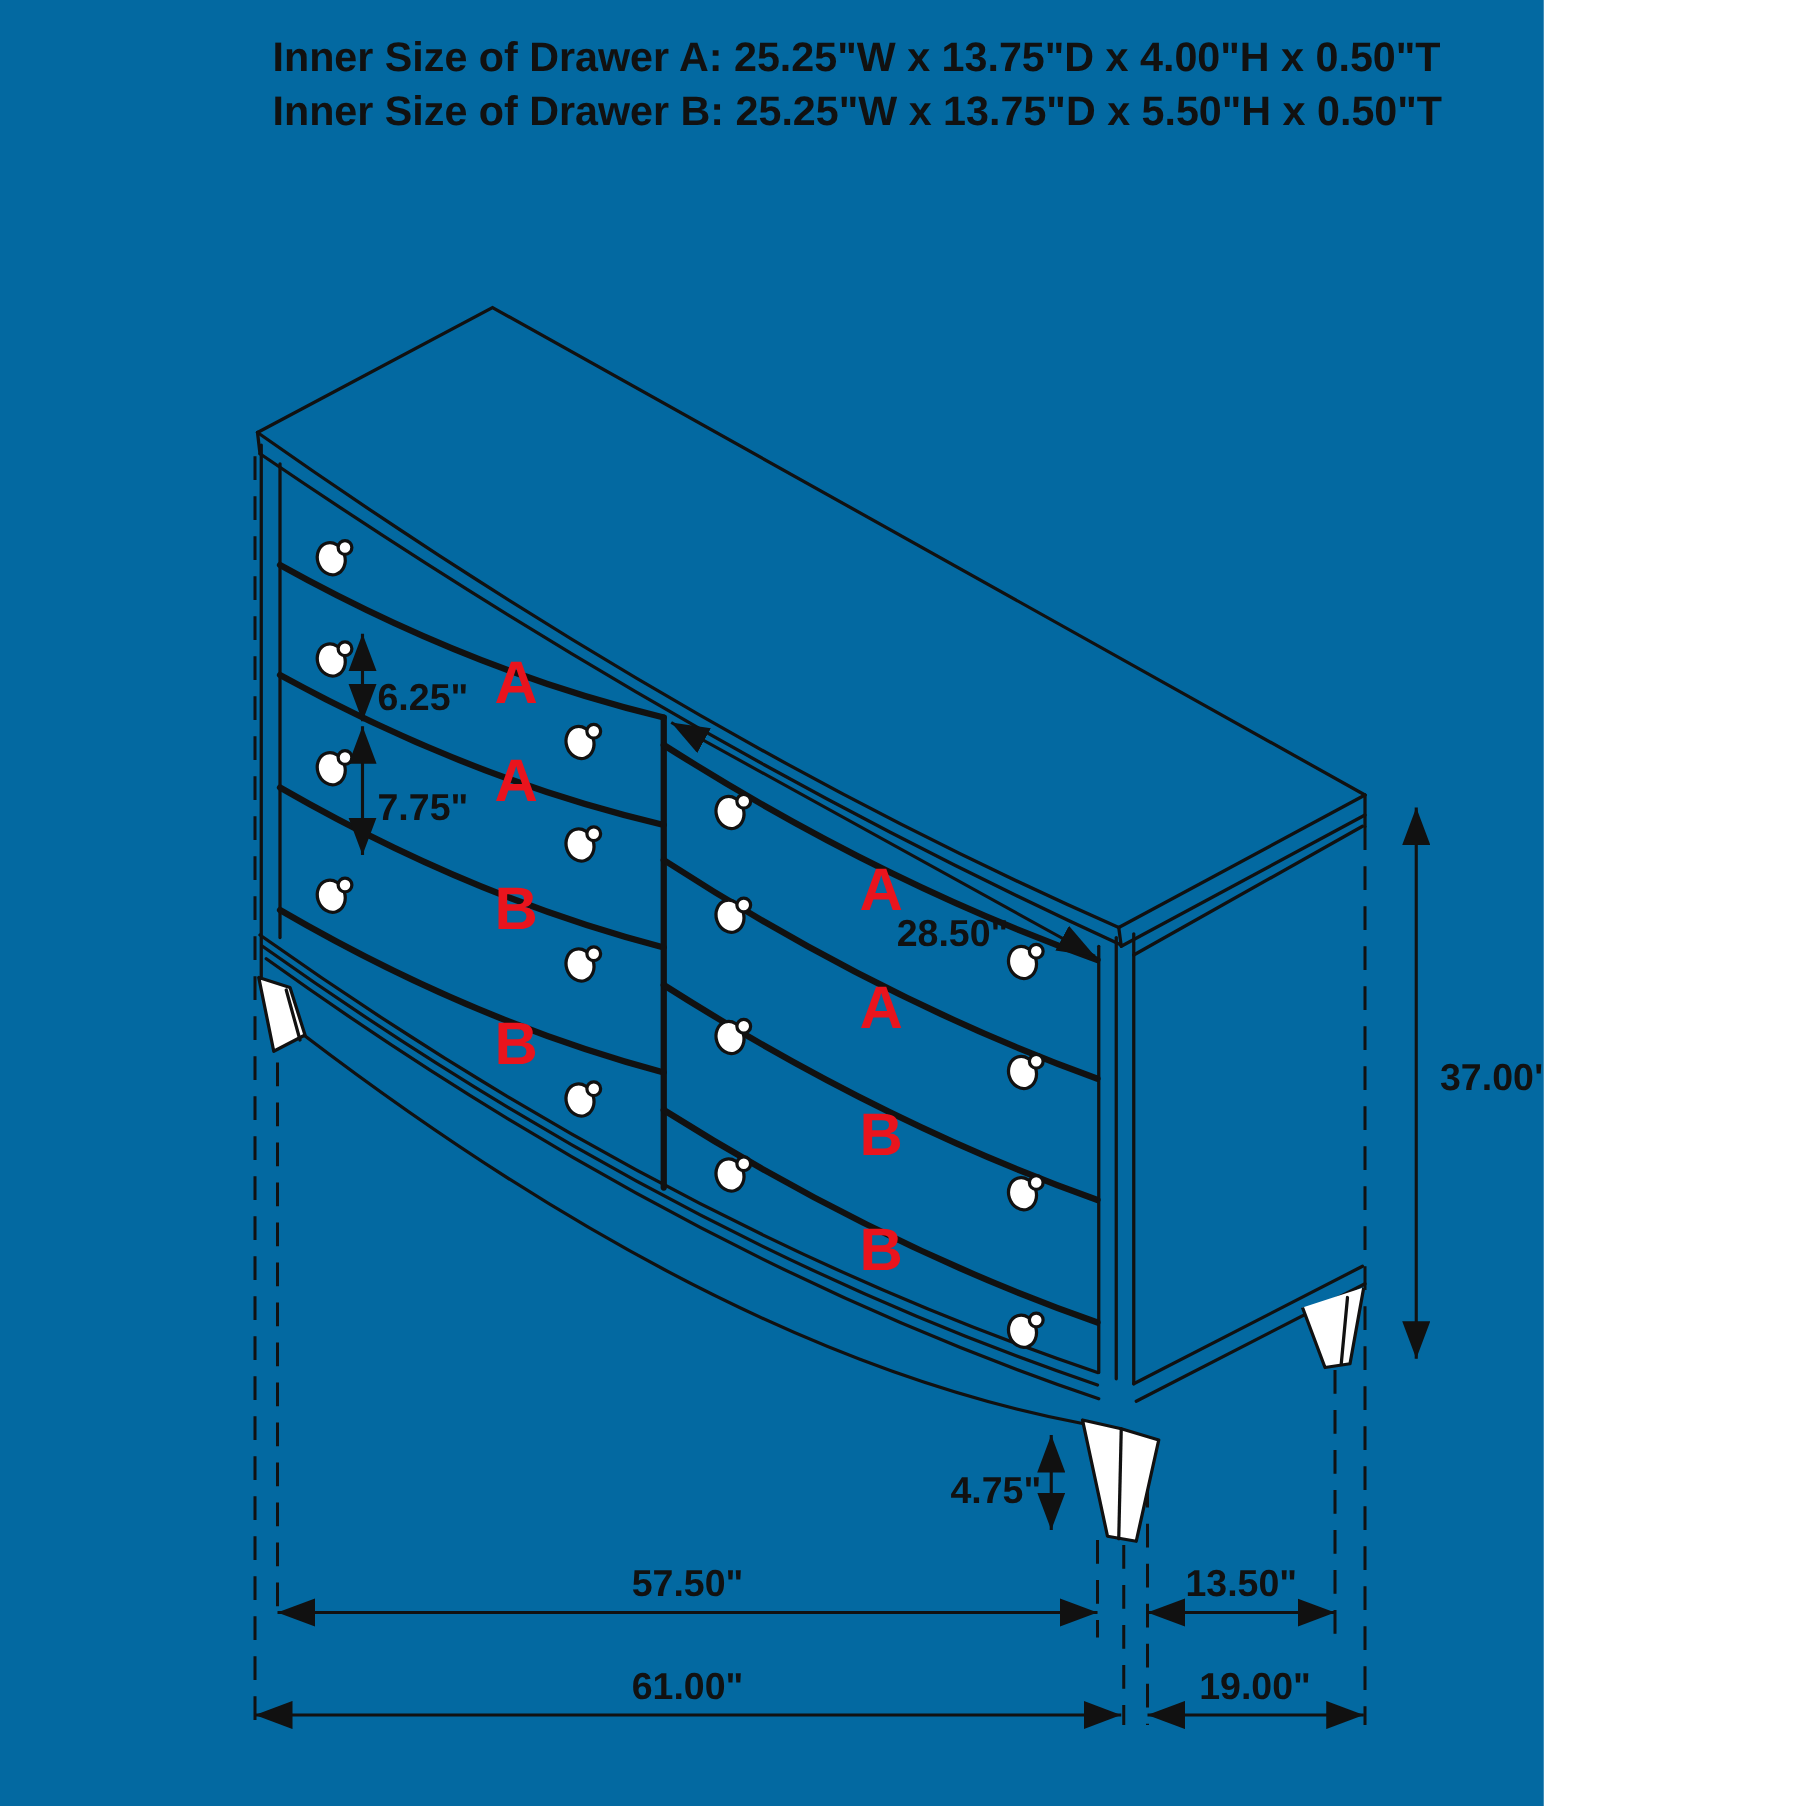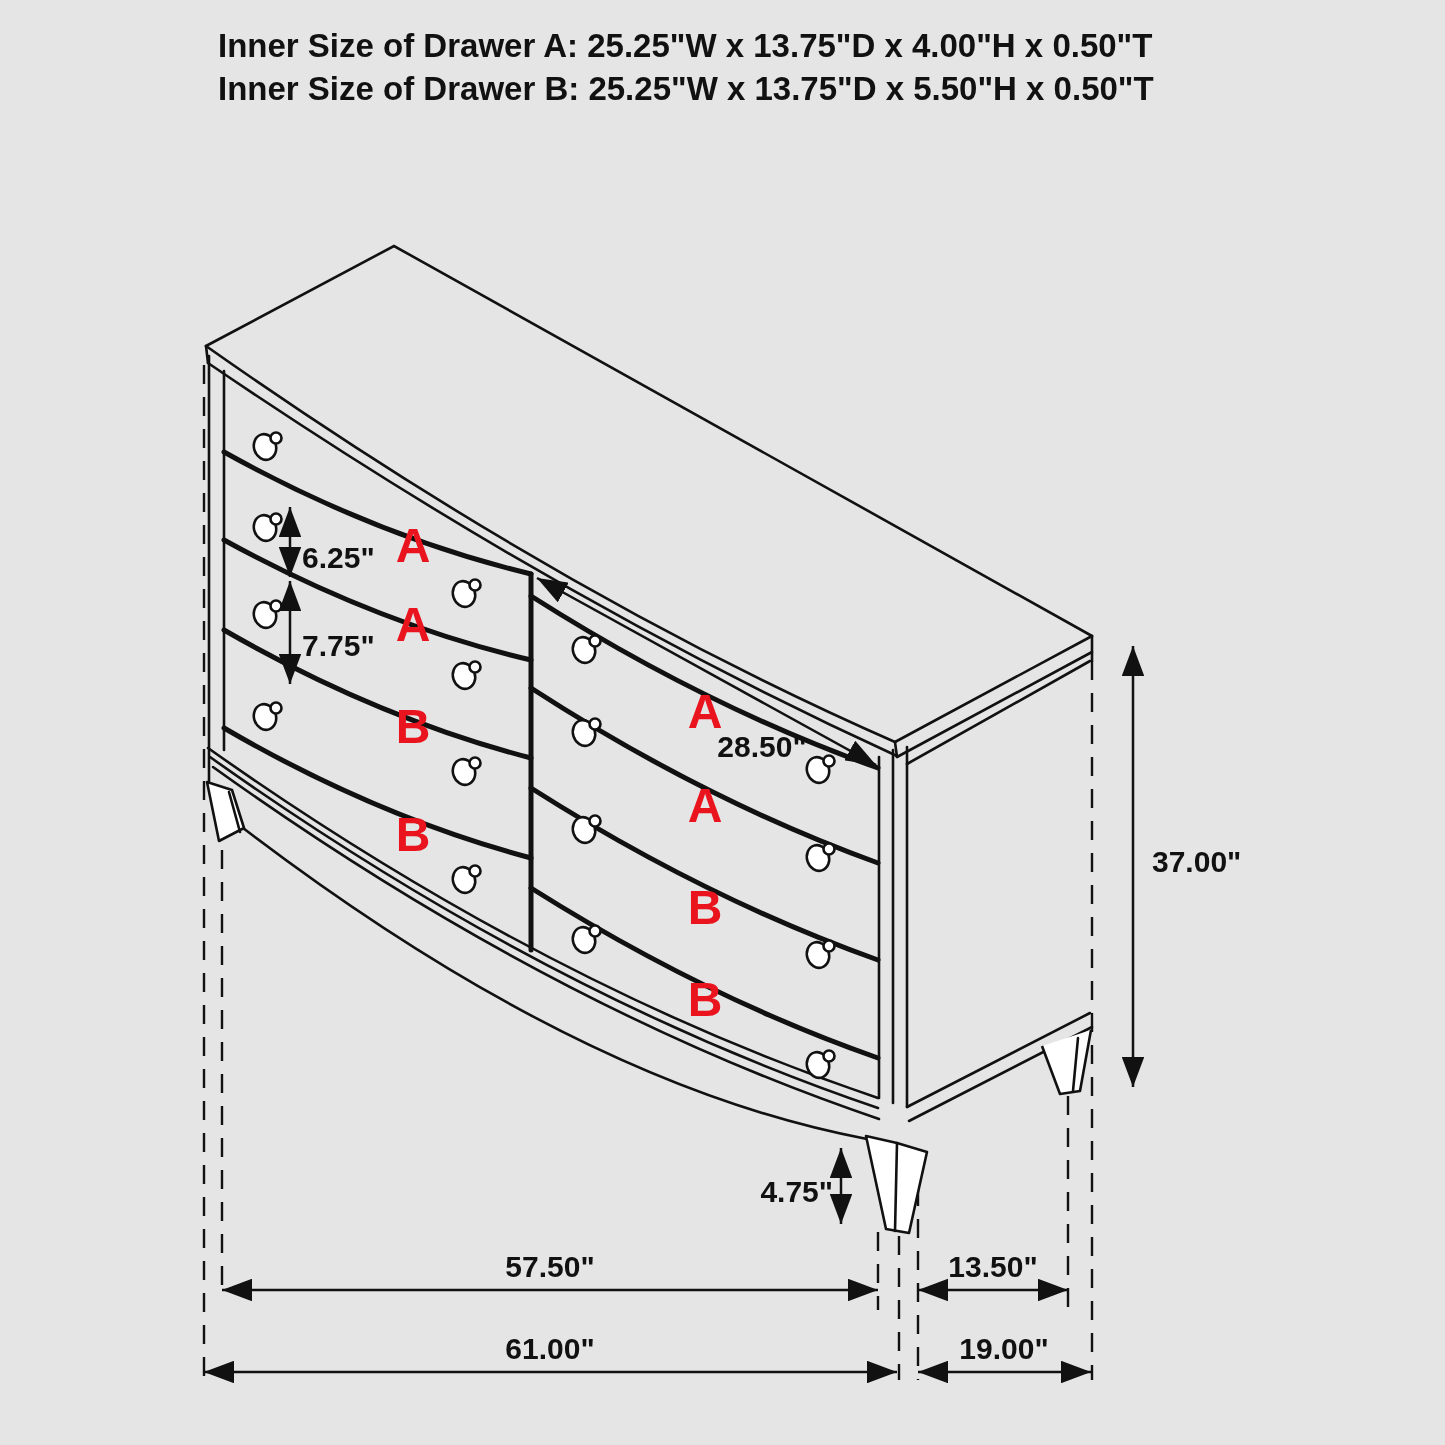--- a/index.html
+++ b/index.html
@@ -1,16 +1,16 @@
 <!DOCTYPE html>
 <html><head>
 <meta charset="utf-8">
 <style>
   html,body{margin:0;padding:0;background:#ffffff;}
-  .stage{width:1445px;height:1445px;position:relative;background:#e5e5e5;overflow:hidden;}
+  .stage{width:1235px;height:1445px;position:relative;background:#0369a1;overflow:hidden;}
   svg{display:block;}
   .ln{fill:none;stroke:#111111;stroke-width:2.6;stroke-linecap:round;}
   .ln2{fill:none;stroke:#111111;stroke-width:5;stroke-linecap:round;}
   .dash{fill:none;stroke:#111111;stroke-width:2.4;stroke-dasharray:19 13;}
   .dim{fill:none;stroke:#111111;stroke-width:2.5;}
   .knob{fill:#ffffff;stroke:#111111;stroke-width:2.6;}
   .leg{fill:#ffffff;stroke:#111111;stroke-width:2.6;stroke-linejoin:round;}
   text{font-family:"Liberation Sans", sans-serif;}
   .hdr{font-size:33px;font-weight:700;fill:#111111;}
   .dimtxt{font-size:30px;font-weight:700;fill:#111111;}

